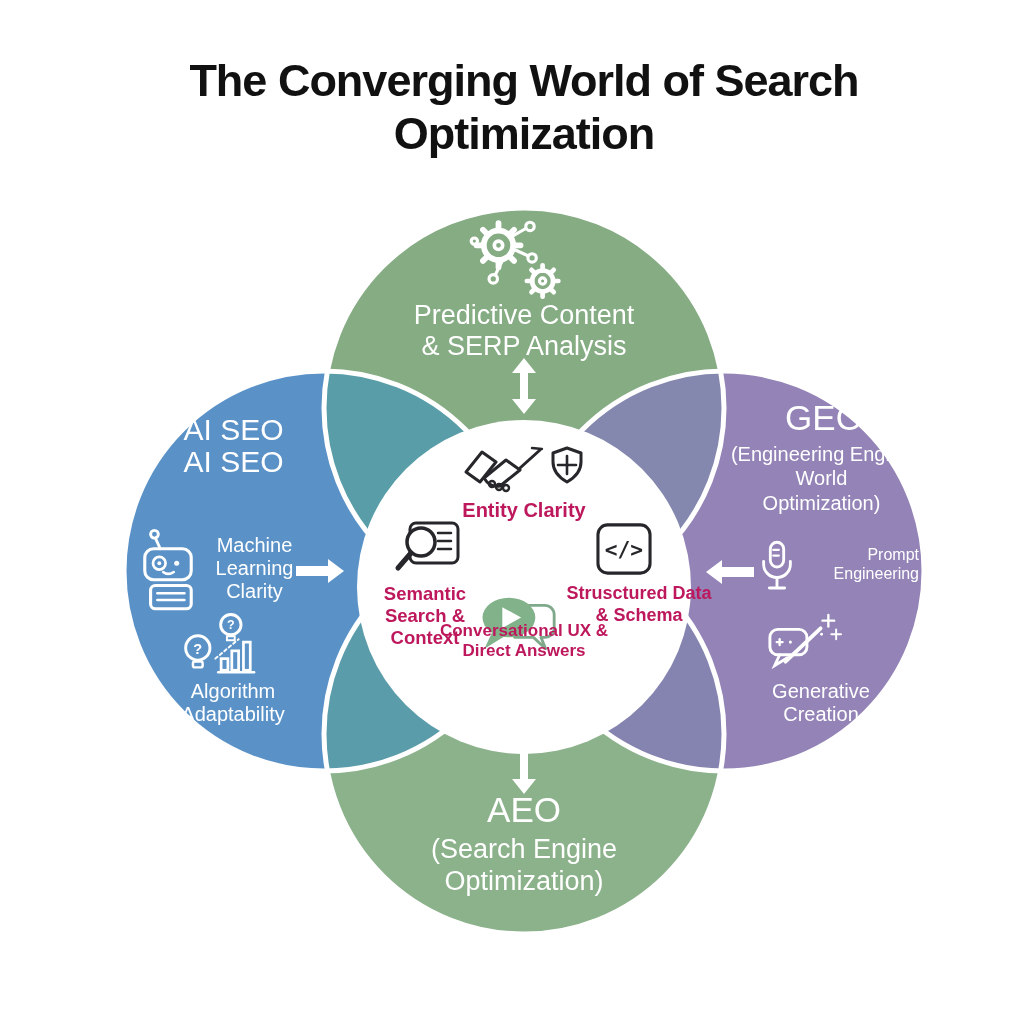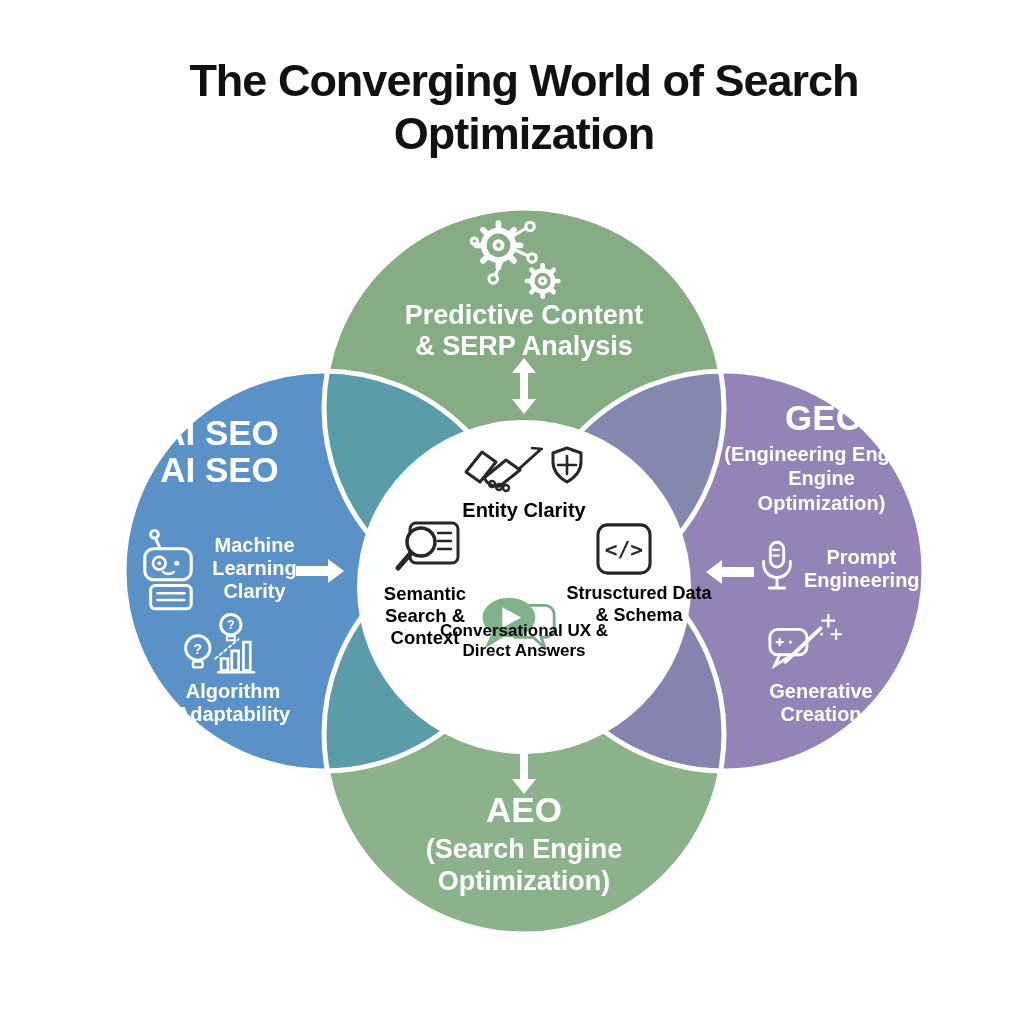--- a/index.html
+++ b/index.html
@@ -1,22 +1,22 @@
 <!DOCTYPE html>
 <html><head>
 <meta charset="utf-8">
 <style>
   html,body{margin:0;padding:0;background:#ffffff;}
   #stage{position:relative;width:1024px;height:1024px;background:#ffffff;overflow:hidden;
          font-family:"Liberation Sans","DejaVu Sans",sans-serif;margin-left:12px;}
   .abs{position:absolute;}
   #page-title{left:112px;top:54px;width:800px;text-align:center;color:#111;
               font-size:45px;font-weight:bold;line-height:1.18;letter-spacing:-1px;}
-  .wlbl{color:#ffffff;font-weight:bold;text-align:center;}
-  .clbl{color:#000000;font-weight:bold;text-align:center;}
+  .wlbl{color:#ffffff;font-weight:normal;text-align:center;}
+  .clbl{color:#be185d;font-weight:bold;text-align:center;}
   .line{display:block;}
   svg{display:block;}
 </style>
 </head>
 <body>
 
 <div id="stage">
 
   <div id="page-title" class="abs">The Converging World of Search Optimization</div>
 
@@ -88,21 +88,21 @@
           <circle cx="25" cy="58" r="4"></circle>
         <circle cx="7" cy="22" r="3"></circle>
       </g>
     </svg>
   </div>
   <div class="abs wlbl" style="left:362px;top:300px;width:300px;font-size:27px;line-height:1.16">
     <span class="line">Predictive Content</span>
     <span class="line">&amp; SERP Analysis</span>
   </div>
 
-  <div class="abs wlbl" style="left:140px;top:414px;width:135px;font-size:35px;line-height:1.06">
+  <div class="abs wlbl" style="left:154px;top:414px;width:135px;font-size:30px;line-height:1.06">
     <span class="line">AI SEO</span>
     <span class="line">AI SEO</span>
   </div>
   <div class="abs" style="left:126px;top:528px">
     <svg width="60" height="86" viewBox="0 0 62 88" fill="none" stroke="#ffffff" stroke-linecap="round">
       <circle cx="17" cy="6" r="4" stroke-width="3"></circle>
       <line x1="18" y1="10" x2="23" y2="21" stroke-width="3"></line>
       <rect x="7" y="21" width="48" height="32" rx="9" stroke-width="3.2"></rect>
       <circle cx="22" cy="36" r="6.5" stroke-width="2.8"></circle>
       <circle cx="22" cy="36" r="2" fill="#ffffff" stroke="none"></circle>
@@ -127,34 +127,34 @@
       <rect x="51" y="40" width="7" height="20" stroke-width="2.8"></rect>
       <rect x="63" y="31" width="7" height="29" stroke-width="2.8"></rect>
       <line x1="37" y1="62" x2="74" y2="62" stroke-width="2.5"></line>
     </svg>
   </div>
   <div class="abs wlbl" style="left:146px;top:680px;width:150px;font-size:20px;line-height:1.16">Algorithm Adaptability</div>
 
   <div class="abs wlbl" style="left:742px;top:398px;width:140px;font-size:35px">GEO</div>
   <div class="abs wlbl" style="left:712px;top:442px;width:195px;font-size:20px;line-height:1.22">
     <span class="line">(Engineering Engine</span>
-    <span class="line">Engine</span>
+    <span class="line">World</span>
     <span class="line">Optimization)</span>
   </div>
   <div class="abs" style="left:744px;top:540px">
     <svg width="42" height="56" viewBox="0 0 44 58" fill="none" stroke="#ffffff" stroke-linecap="round">
       <rect x="15" y="2" width="14" height="26" rx="7" stroke-width="3"></rect>
       <line x1="18" y1="10" x2="24" y2="10" stroke-width="2.2"></line>
       <line x1="18" y1="16" x2="24" y2="16" stroke-width="2.2"></line>
       <path d="M8 22 v3 a14 14 0 0 0 28 0 v-3" stroke-width="3"></path>
       <line x1="22" y1="40" x2="22" y2="48" stroke-width="3"></line>
       <line x1="14" y1="50" x2="30" y2="50" stroke-width="3"></line>
     </svg>
   </div>
-  <div class="abs wlbl" style="left:792px;top:546px;width:115px;font-size:20px;line-height:1.16;text-align:center">Prompt Engineering</div>
+  <div class="abs wlbl" style="left:792px;top:546px;width:115px;font-size:16px;line-height:1.16;text-align:right">Prompt Engineering</div>
   <div class="abs" style="left:754px;top:612px">
     <svg width="76" height="66" viewBox="0 0 78 66" fill="none" stroke="#ffffff" stroke-linecap="round">
       <rect x="4" y="17" width="38" height="26" rx="8" stroke-width="3"></rect>
       <path d="M14 43 l-5 11 l13 -8" stroke-width="3"></path>
       <line x1="14" y1="27" x2="14" y2="33" stroke-width="2.4"></line>
       <line x1="11" y1="30" x2="17" y2="30" stroke-width="2.4"></line>
       <circle cx="25" cy="30" r="1.6" fill="#ffffff" stroke="none"></circle>
       <line x1="20" y1="50" x2="56" y2="16" stroke-width="4"></line>
       <line x1="64" y1="2" x2="64" y2="14" stroke-width="2.4"></line>
       <line x1="58" y1="8" x2="70" y2="8" stroke-width="2.4"></line>

